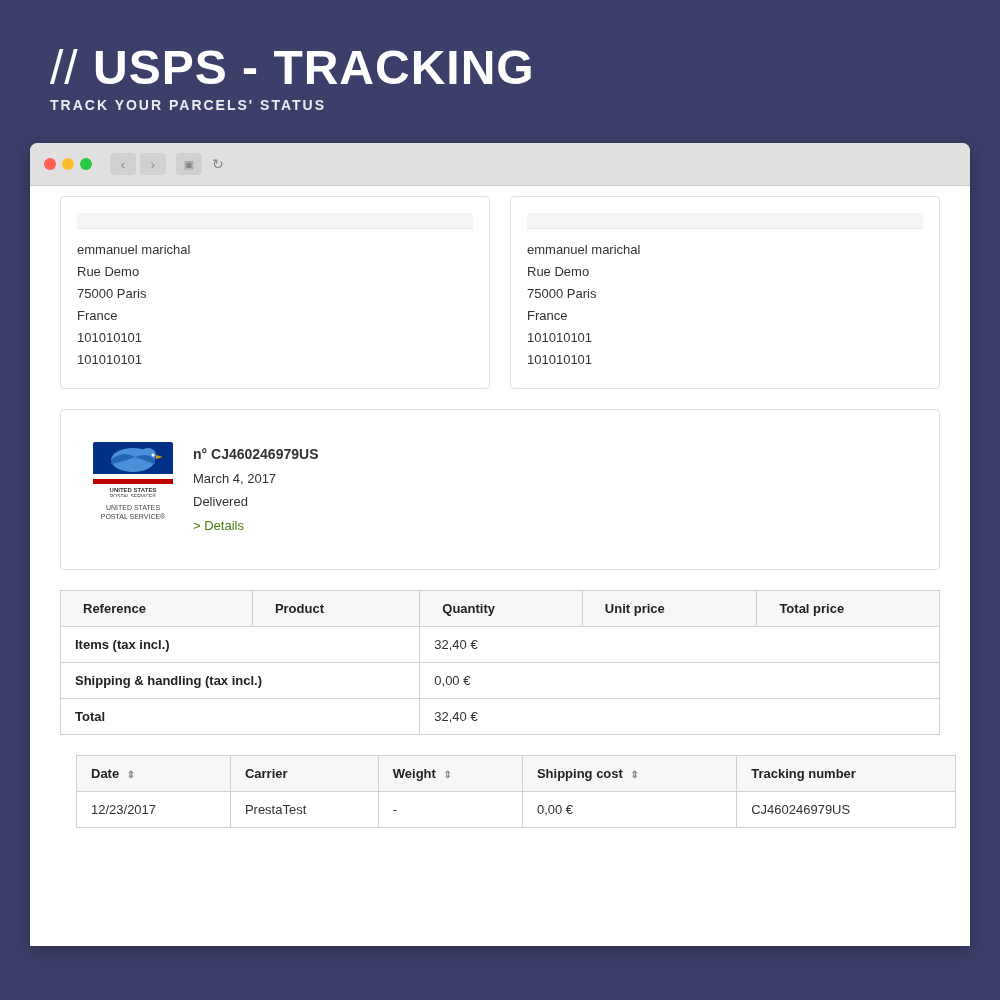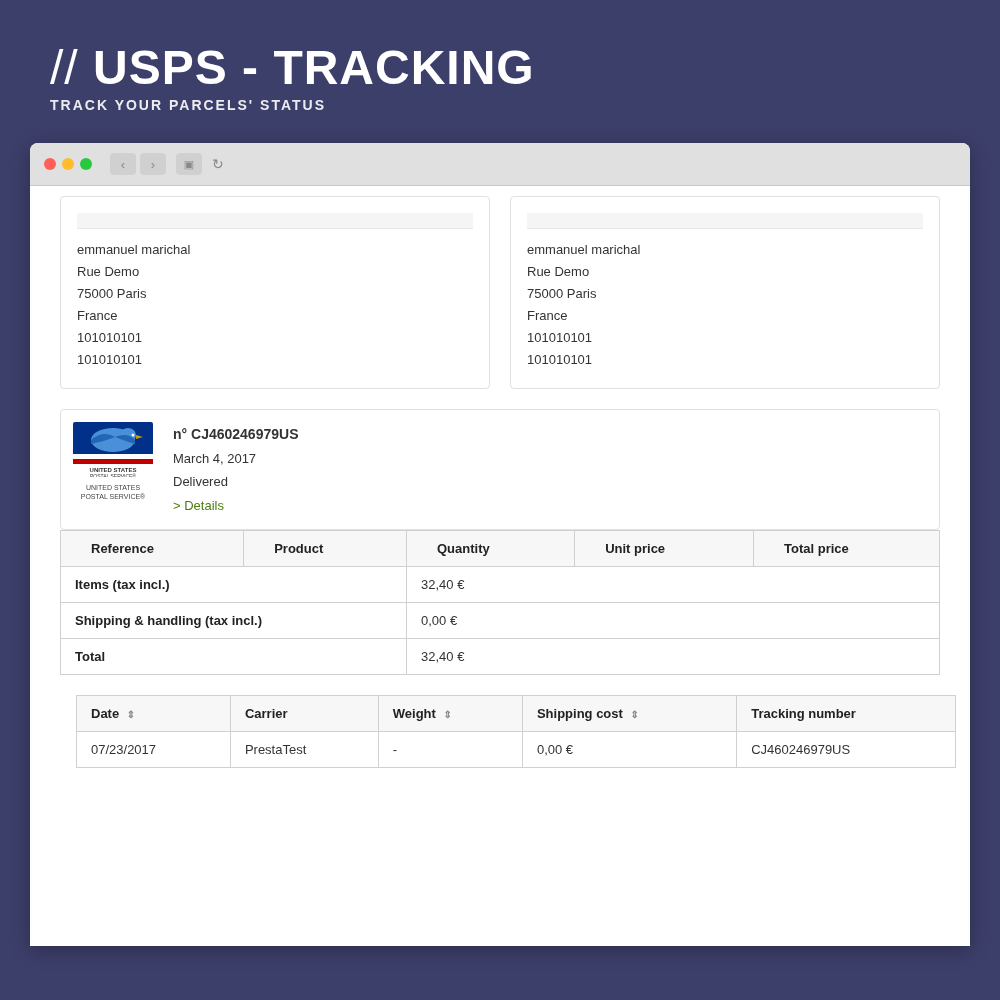--- a/index.html
+++ b/index.html
@@ -136,24 +136,25 @@
       height: 16px;
       background: #f5f5f5;
       margin-bottom: 10px;
       border-bottom: 1px solid #e8e8e8;
     }
 
     
     .tracking-info-box {
       border: 1px solid #e0e0e0;
       border-radius: 4px;
-      padding: 12px;
+      padding: 32px;
       display: flex;
       align-items: flex-start;
       gap: 20px;
+      margin-bottom: 20px;
     }
     .usps-logo {
       width: 80px;
       flex-shrink: 0;
     }
     .tracking-details {
       font-size: 13px;
       color: #333;
       line-height: 1.8;
     }
@@ -166,21 +167,21 @@
     .order-table {
       width: 100%;
       border-collapse: collapse;
       border: 1px solid #d0d0d0;
       margin-bottom: 20px;
       font-size: 13px;
     }
     .order-table th {
       background: #f7f7f7;
       border: 1px solid #d0d0d0;
-      padding: 10px 30px;
+      padding: 10px 22px;
       text-align: left;
       font-weight: 700;
       color: #222;
     }
     .order-table td {
       border: 1px solid #d0d0d0;
       padding: 10px 14px;
       color: #333;
     }
     .order-table .label-cell {
@@ -349,21 +350,21 @@
             </th>
             <th>
               <span>Shipping cost</span>
               <span class="sort-arrows">⇕</span>
             </th>
             <th>Tracking number</th>
           </tr>
         </thead>
         <tbody>
           <tr>
-            <td>07/23/2017</td>
+            <td>12/23/2017</td>
             <td>PrestaTest</td>
             <td>-</td>
             <td>0,00 €</td>
             <td>CJ460246979US</td>
           </tr>
         </tbody>
       </table>
 
     </div>
   </div>

